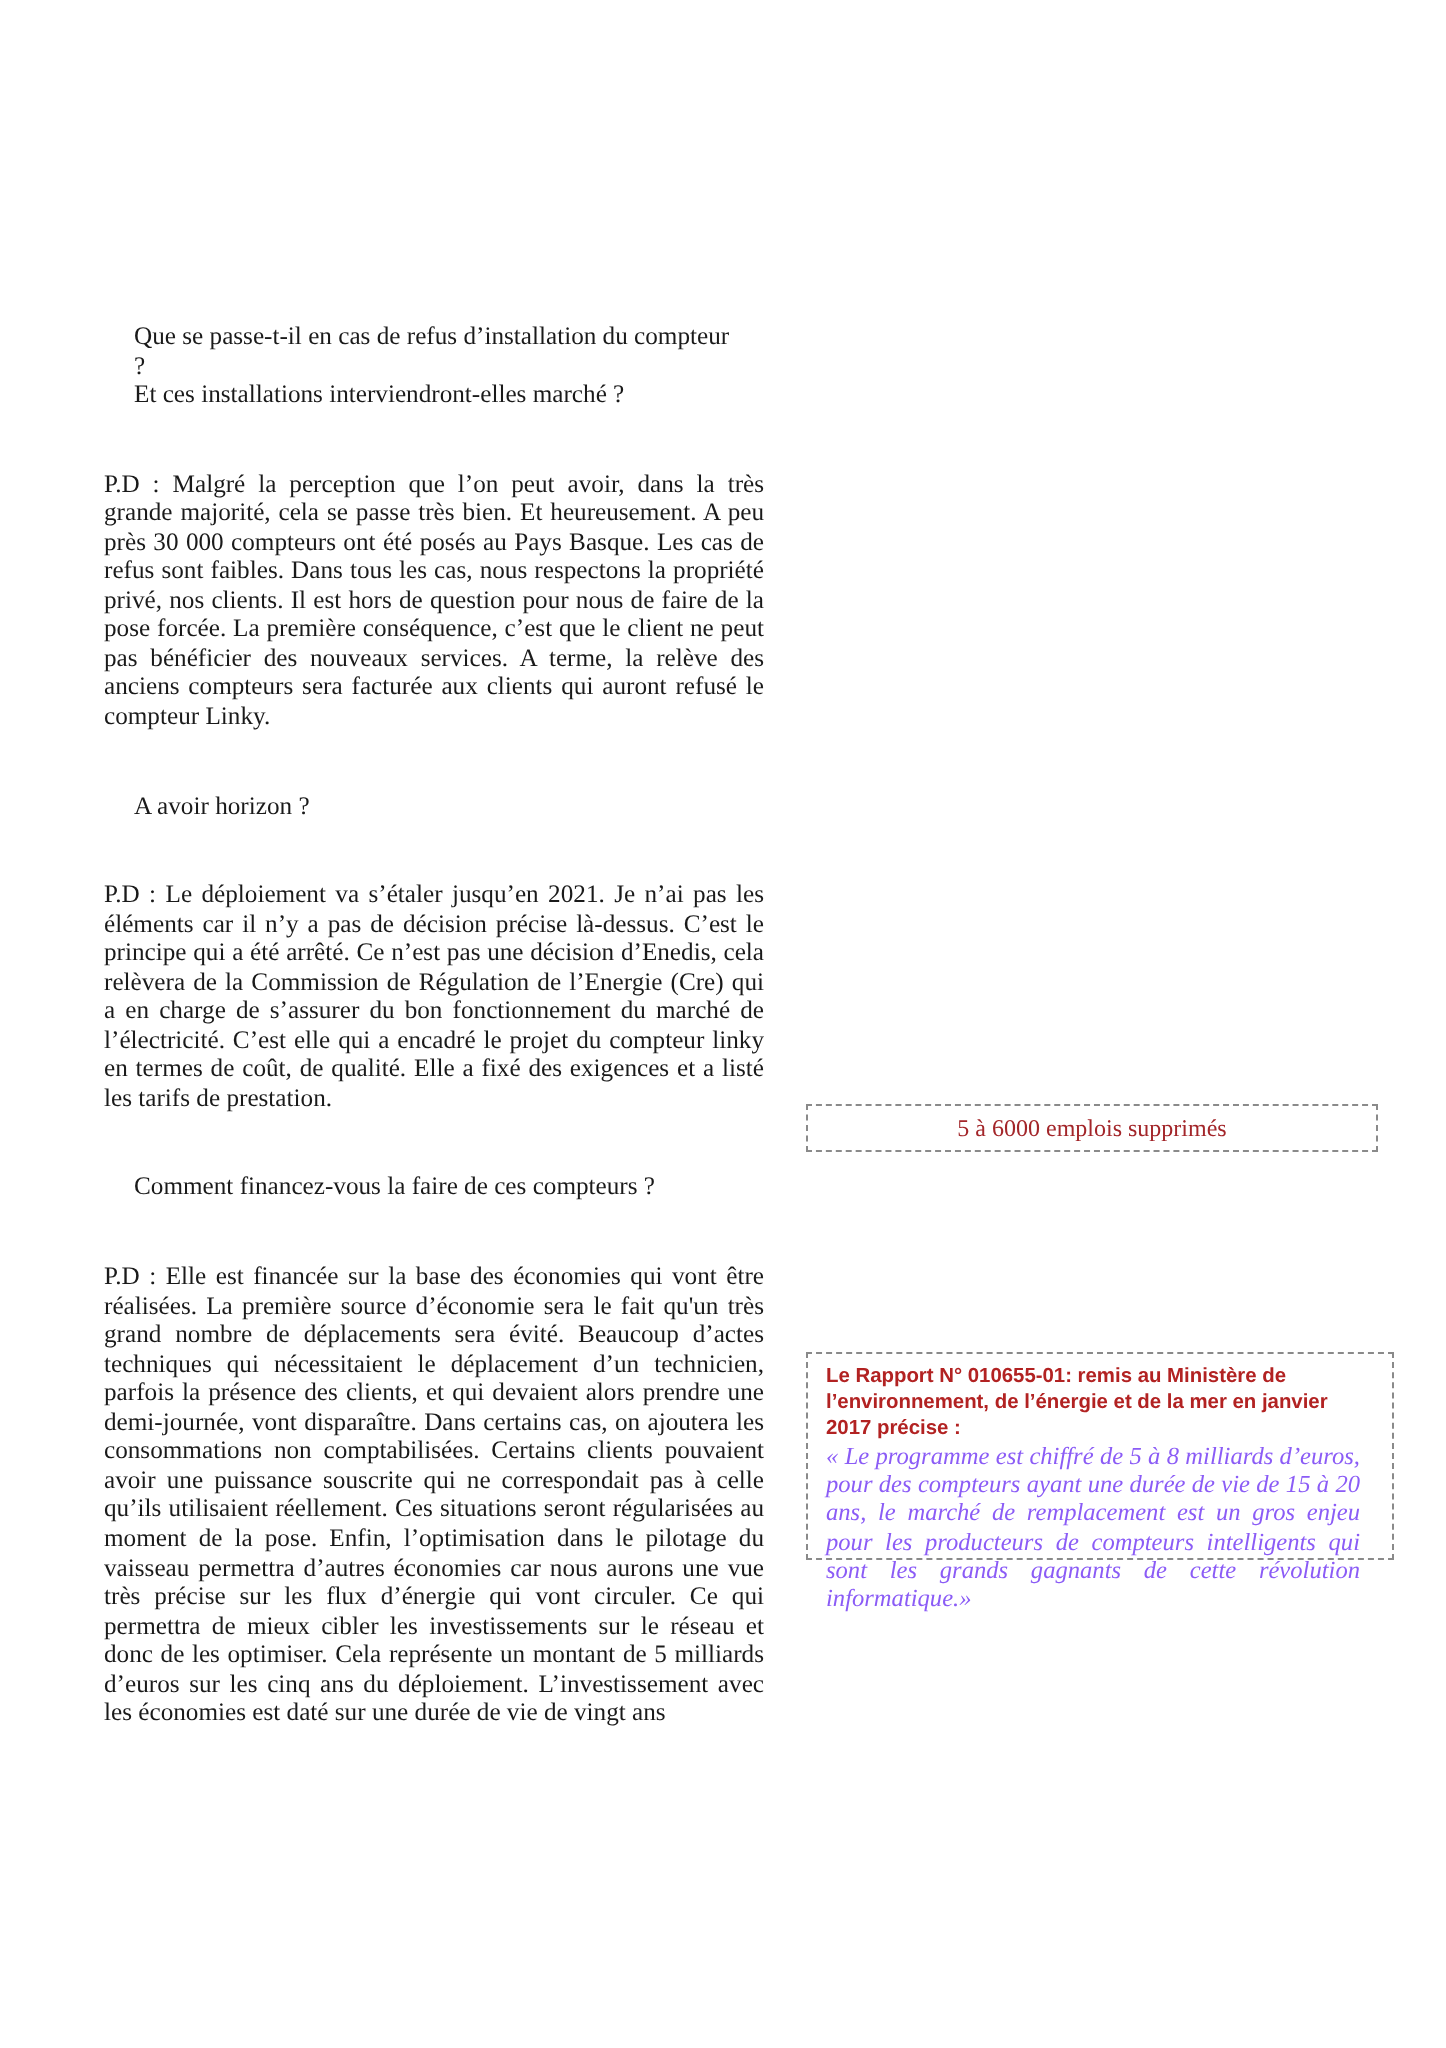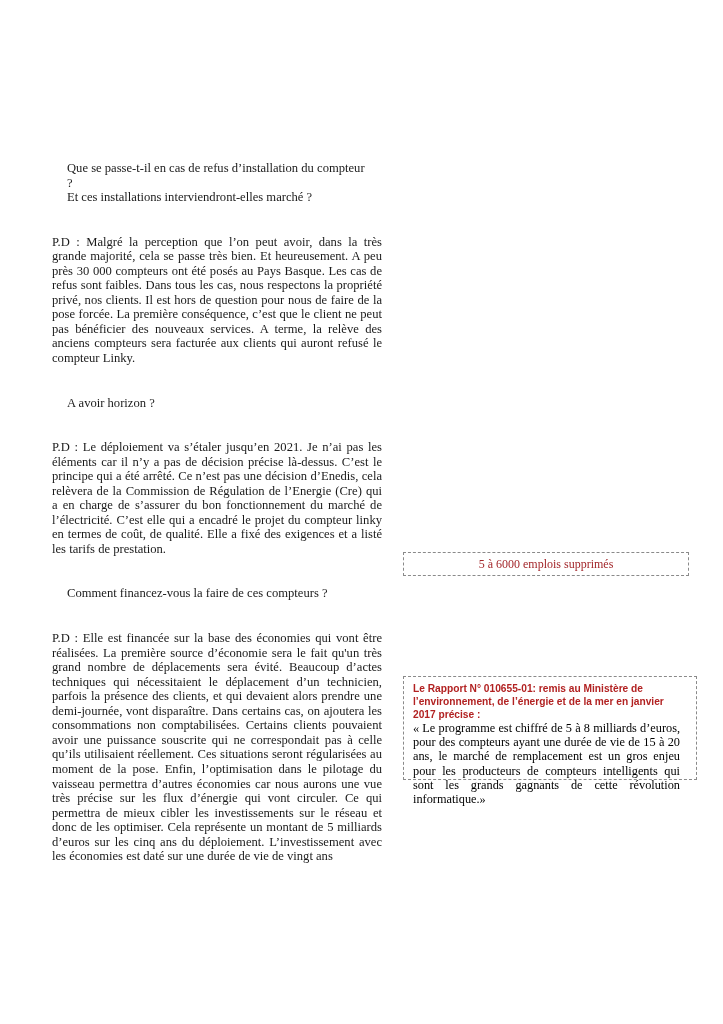--- a/index.html
+++ b/index.html
@@ -70,23 +70,24 @@
     }
     .note-large .report-heading {
       font-family: "Liberation Sans", "DejaVu Sans", sans-serif;
       font-weight: bold;
       font-size: 10.2px;
       line-height: 13px;
       color: #b22222;
       margin: 0;
     }
     .note-large .quote {
+      font-style: italic;
       font-size: 12.3px;
       line-height: 14.2px;
-      color: #000000;
+      color: #8b5cf6;
       text-align: justify;
       margin: 0;
     }
   </style>
 </head>
 <body>
 
 <div class="page">
 
   <div class="column">

